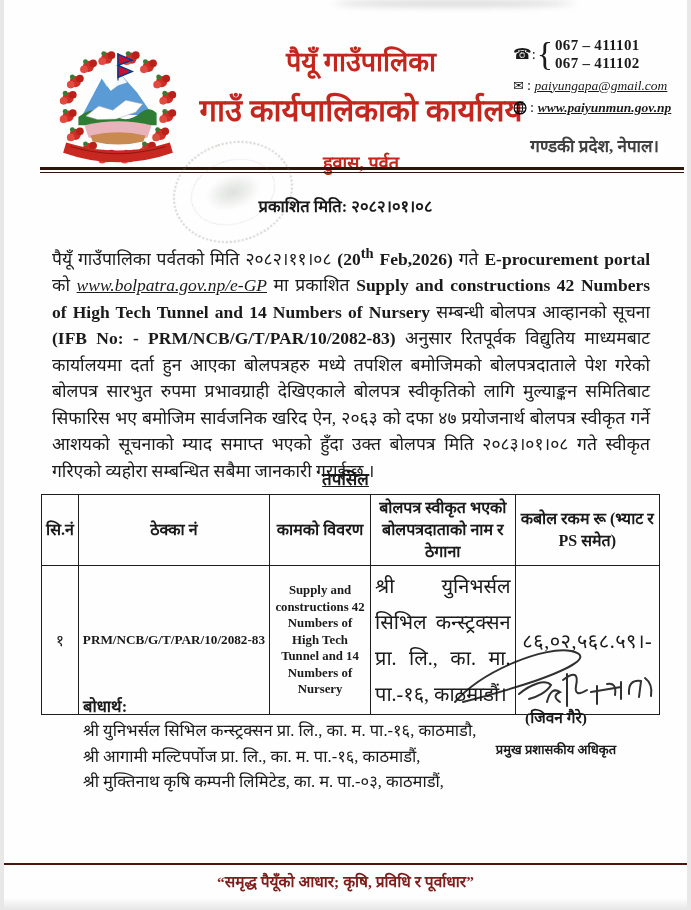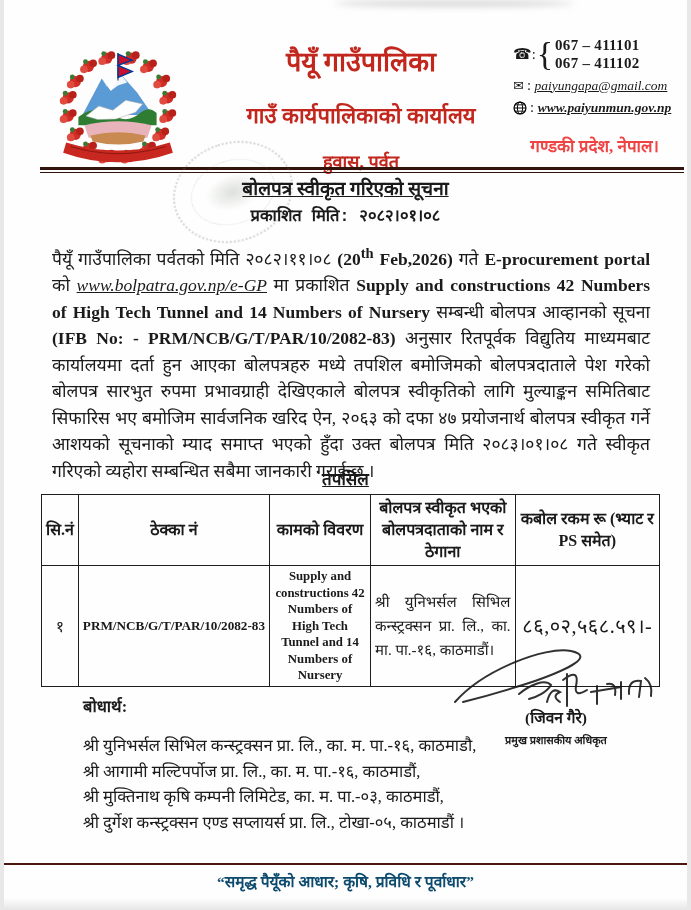--- a/index.html
+++ b/index.html
@@ -10,84 +10,84 @@
   }
   .page::after{content:"";position:absolute;left:0;right:0;bottom:0;height:12px;
     background:linear-gradient(rgba(255,255,255,0),rgba(200,200,200,.45));}
   .top-smudge{position:absolute;left:330px;top:0;width:240px;height:7px;
     background:rgba(150,150,150,.35);filter:blur(3px);border-radius:50%;}
 
   
   .emblem{position:absolute;left:50px;top:50px;width:128px;height:122px;}
   .hc{position:absolute;left:178px;top:42px;width:358px;text-align:center;color:#c2261c;}
   .hc .l1{font-size:27px;font-weight:bold;}
-  .hc .l2{font-size:22px;font-weight:bold;margin-top:20px;}
+  .hc .l2{font-size:31px;font-weight:bold;margin-top:9px;}
   .hc .l3{font-size:18px;font-weight:bold;margin-top:20px;}
   .hr-right{position:absolute;right:6px;top:36px;width:168px;font-size:14.5px;}
   .phone-row{display:flex;align-items:center;}
   .phone-glyph{font-family:"DejaVu Sans",sans-serif;font-size:15px;font-weight:bold;}
   .brace{font-size:34px;font-weight:normal;margin:0 2px 0 1px;line-height:1;}
   .phone-nums div{font-weight:bold;font-size:15px;line-height:18px;letter-spacing:.3px;}
   .contact-row{display:flex;align-items:center;margin-top:5px;}
   .contact-row .ic{margin-right:3px;display:inline-flex;}
   .env-glyph{font-family:"DejaVu Sans",sans-serif;font-size:13px;}
   .em{font-style:italic;text-decoration:underline;font-size:13.5px;}
   .web{font-style:italic;font-weight:bold;text-decoration:underline;font-size:13.5px;}
-  .province{position:absolute;right:28px;top:134px;color:#ef4444;font-weight:bold;font-size:17px;}
+  .province{position:absolute;right:28px;top:134px;color:#404040;font-weight:bold;font-size:17px;}
   .rule{position:absolute;left:36px;right:3px;top:167px;height:2px;
     border-top:3.5px solid #33140c;border-bottom:1px solid #33140c;}
 
   
   .stamp{position:absolute;left:168px;top:142px;width:118px;height:96px;
     border:2px dotted rgba(110,125,105,.30);border-radius:50%;
     transform:rotate(-18deg);filter:blur(.6px);}
   .stamp::before{content:"";position:absolute;inset:16px;
     border:1px dotted rgba(110,125,105,.28);border-radius:50%;}
   .stamp::after{content:"";position:absolute;inset:30px;
     background:radial-gradient(rgba(105,120,100,.22),rgba(105,120,100,0) 70%);}
 
   
   .n-title{position:absolute;left:0;right:0;top:175px;text-align:center;
     font-size:19px;font-weight:bold;text-decoration:underline;}
-  .n-pub{position:absolute;left:0;right:0;top:203px;text-align:center;
-    font-size:16.5px;font-weight:bold;font-family:Liberation Mono, monospace;}
+  .n-pub{position:absolute;left:0;right:0;top:194px;text-align:center;
+    font-size:16.5px;font-weight:bold;}
   .body{position:absolute;left:48px;right:37px;top:240px;margin:0;
     text-align:justify;font-size:17.5px;line-height:26.5px;font-family:Liberation Serif, serif;}
   .en{font-weight:bold;}
   .link{font-style:italic;text-decoration:underline;}
 
   
   .tapsil{position:absolute;left:0;right:0;top:467px;text-align:center;
     font-size:17px;font-weight:bold;text-decoration:underline;}
   table.t{position:absolute;left:37px;top:494px;width:619px;border-collapse:collapse;}
   table.t th,table.t td{border:1.6px solid #1e1e1e;padding:2px 4px;vertical-align:middle;}
   table.t th{font-size:16px;font-weight:bold;line-height:22px;height:58px;}
   td.sn{width:24px;text-align:center;font-size:16px;}
   td.cno{width:178px;text-align:right;font-weight:bold;font-size:13.2px;
     white-space:nowrap;padding:0 1px;}
   td.work{width:104px;text-align:center;font-weight:bold;font-size:12.8px;line-height:16.5px;}
-  td.bidder{width:168px;text-align:justify;font-size:15px;line-height:24px;padding:4px 6px;}
+  td.bidder{width:168px;text-align:justify;font-size:20px;line-height:36px;padding:4px 6px;}
   td.amt{width:139px;text-align:center;font-size:20px;letter-spacing:.5px;}
   table.t tr.data{height:102px;}
 
   
   .sign{position:absolute;right:16px;top:642px;width:230px;text-align:center;}
   .scribble{display:block;margin:0 auto -14px auto;}
   .sig-name{font-size:15.5px;font-weight:bold;}
-  .sig-desg{font-size:11px;font-weight:bold;margin-top:4px;}
+  .sig-desg{font-size:13px;font-weight:bold;margin-top:12px;}
 
   
   .cc{position:absolute;left:79px;top:694px;width:420px;}
-  .cc-label{font-size:16.5px;font-weight:bold;margin-bottom:16px;}
+  .cc-label{font-size:16.5px;font-weight:bold;margin-bottom:1px;}
   .cc-item{font-size:16.5px;line-height:25.5px;}
 
   
   .f-rule{position:absolute;left:0;right:0;top:863px;border-top:2.5px solid #4a150e;}
   .motto{position:absolute;left:0;right:0;top:870px;text-align:center;
-    color:#0c4a6e;font-weight:bold;font-size:15.5px;}
+    color:#7f1d1d;font-weight:bold;font-size:15.5px;}
 </style>
 </head>
 <body>
 
 <div class="page">
 
   <div class="top-smudge"></div>
 
   <svg class="emblem" viewBox="0 0 126 120">
 
@@ -238,21 +238,20 @@
       </span>
         <span>:&nbsp;</span>
       <span class="web">www.paiyunmun.gov.np</span>
     </div>
   </div>
 
   <div class="province">गण्डकी प्रदेश, नेपाल।</div>
   <div class="rule"></div>
   <div class="stamp"></div>
 
-  <div class="n-title">बोलपत्र स्वीकृत गरिएको सूचना</div>
   <div class="n-pub">प्रकाशित मिति: २०८२।०१।०८</div>
 
   <p class="body"><span>पैयूँ गाउँपालिका पर्वतको मिति २०८२।११।०८ </span><span class="en">(20</span><sup class="en">th</sup><span class="en"> Feb,2026)</span><span> गते </span><span class="en">E-procurement portal</span><span> को </span><span class="link">www.bolpatra.gov.np/e-GP</span><span> मा प्रकाशित </span><span class="en">Supply and constructions 42 Numbers of High Tech Tunnel and 14 Numbers of Nursery</span><span> सम्बन्धी बोलपत्र आव्हानको सूचना </span><span class="en">(IFB No: - PRM/NCB/G/T/PAR/10/2082-83)</span><span> अनुसार रितपूर्वक विद्युतिय माध्यमबाट कार्यालयमा दर्ता हुन आएका बोलपत्रहरु मध्ये तपशिल बमोजिमको बोलपत्रदाताले पेश गरेको बोलपत्र सारभुत रुपमा प्रभावग्राही देखिएकाले बोलपत्र स्वीकृतिको लागि मुल्याङ्कन समितिबाट सिफारिस भए बमोजिम सार्वजनिक खरिद ऐन, २०६३ को दफा ४७ प्रयोजनार्थ बोलपत्र स्वीकृत गर्ने आशयको सूचनाको म्याद समाप्त भएको हुँदा उक्त बोलपत्र मिति २०८३।०१।०८ गते स्वीकृत गरिएको व्यहोरा सम्बन्धित सबैमा जानकारी गराईन्छ ।</span></p>
 
   <div class="tapsil">तपसिल</div>
 
   <table class="t">
     <tbody>
         <tr>
       <th>सि.नं</th>
@@ -289,19 +288,18 @@
     </svg>
     <div class="sig-name">(जिवन गैरे)</div>
     <div class="sig-desg">प्रमुख प्रशासकीय अधिकृत</div>
   </div>
 
   <div class="cc">
     <div class="cc-label">बोधार्थ:</div>
     <div class="cc-item">श्री युनिभर्सल सिभिल कन्स्ट्रक्सन प्रा. लि., का. म. पा.-१६, काठमाडौ,</div>
     <div class="cc-item">श्री आगामी मल्टिपर्पोज प्रा. लि., का. म. पा.-१६, काठमाडौं,</div>
     <div class="cc-item">श्री मुक्तिनाथ कृषि कम्पनी लिमिटेड, का. म. पा.-०३, काठमाडौं,</div>
-    <div class="cc-item">श्री दुर्गेश कन्स्ट्रक्सन एण्ड सप्लायर्स प्रा. लि., टोखा-०५, काठमाडौं ।</div>
   </div>
 
   <div class="f-rule"></div>
   <div class="motto">“समृद्ध पैयूँको आधार; कृषि, प्रविधि र पूर्वाधार”</div>
 
 </div>
 
 </body></html>

